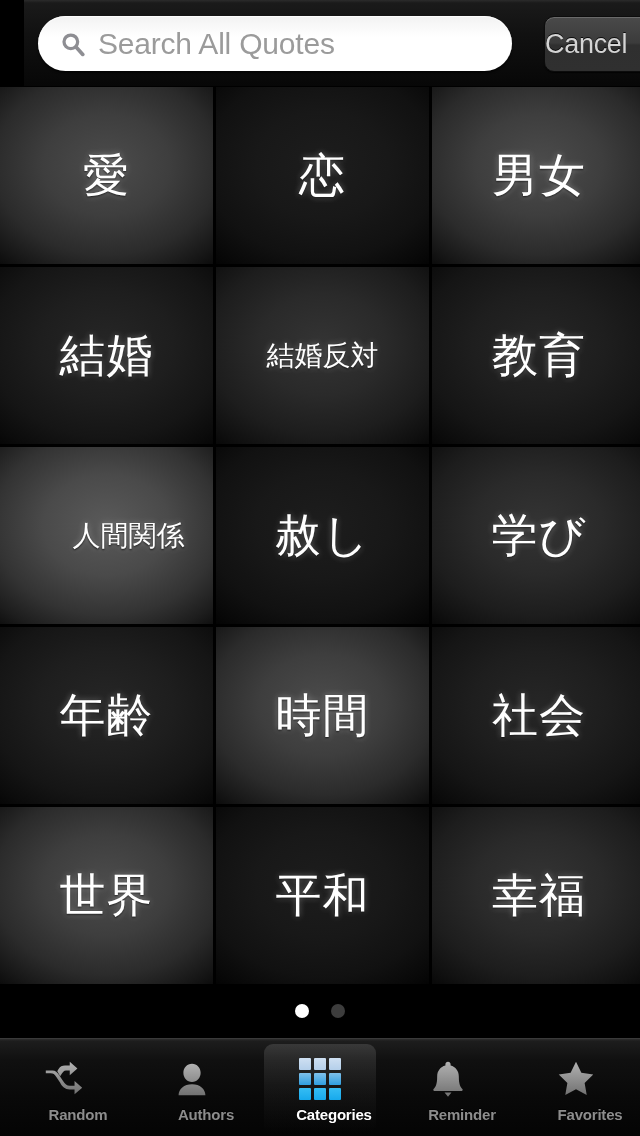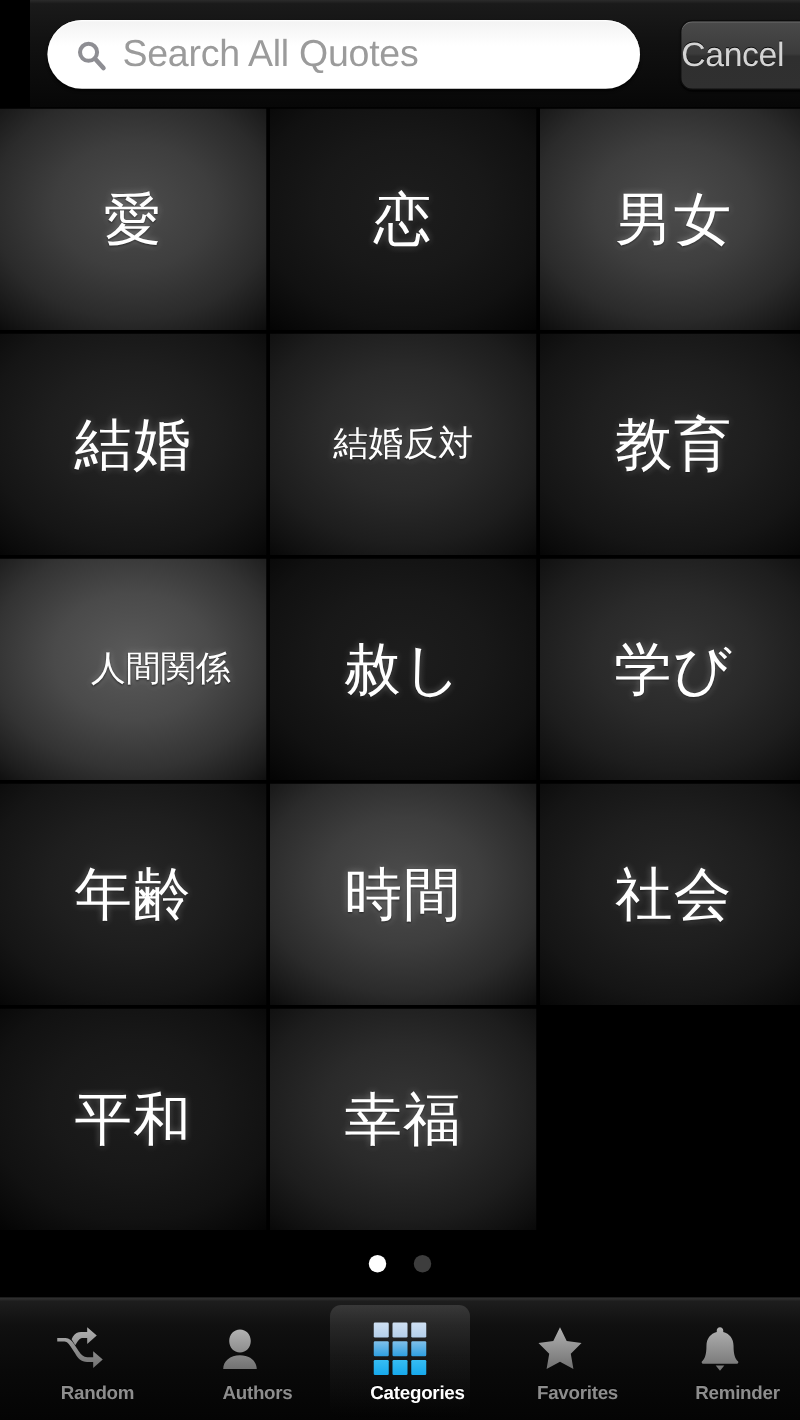--- a/index.html
+++ b/index.html
@@ -208,20 +208,23 @@
       </div>
       <div class="tile b-dark">
         <span class="tile-label">年齢</span>
       </div>
       <div class="tile b-mid">
         <span class="tile-label">時間</span>
       </div>
       <div class="tile b-dark">
         <span class="tile-label">社会</span>
       </div>
+      <div class="tile b-mid">
+        <span class="tile-label">世界</span>
+      </div>
       <div class="tile b-darker">
         <span class="tile-label">平和</span>
       </div>
       <div class="tile b-dim">
         <span class="tile-label">幸福</span>
       </div>
     </div>
 
   <div id="page-dots">
       <span class="dot active"></span>
@@ -271,39 +274,39 @@
             <i class="gi-r3"></i>
             <i class="gi-r3"></i>
           </span>
         </div>
         <div class="tab-label">Categories</div>
       </div>
       <div class="tab">
         <div class="tab-icon">
           <svg viewBox="0 0 48 48" width="46" height="46">
             <defs>
+              <linearGradient id="g_bell-icon" x1="0" y1="0" x2="0" y2="1">
+                <stop offset="0%" stop-color="#b2b2b2"></stop>
+                <stop offset="100%" stop-color="#717171"></stop>
+              </linearGradient>
+            </defs>
+            <path d="M24 6 c-1.6 0 -2.7 1.2 -2.7 2.6 v1.4 c-5.2 1.3 -8.6 5.7 -8.6 11.4 0 8 -1.6 11 -3.7 13.1 -0.7 0.7 -0.2 2 0.8 2 h28.4 c1 0 1.5 -1.3 0.8 -2 -2.1 -2.1 -3.7 -5.1 -3.7 -13.1 0 -5.7 -3.4 -10.1 -8.6 -11.4 v-1.4 c0 -1.4 -1.1 -2.6 -2.7 -2.6 z M20.4 38 h7.2 l-3.6 4.4 z" fill="url(#g_bell-icon)"></path>
+          </svg>
+        </div>
+        <div class="tab-label">Reminder</div>
+      </div>
+      <div class="tab">
+        <div class="tab-icon">
+          <svg viewBox="0 0 48 48" width="46" height="46">
+            <defs>
               <linearGradient id="g_star-icon" x1="0" y1="0" x2="0" y2="1">
                 <stop offset="0%" stop-color="#b2b2b2"></stop>
                 <stop offset="100%" stop-color="#717171"></stop>
               </linearGradient>
             </defs>
             <path d="M24 6 l5.6 11.6 12.4 1.7 -9 8.9 2.2 12.6 -11.2 -6 -11.2 6 2.2 -12.6 -9 -8.9 12.4 -1.7 z" fill="url(#g_star-icon)"></path>
           </svg>
         </div>
         <div class="tab-label">Favorites</div>
       </div>
-      <div class="tab">
-        <div class="tab-icon">
-          <svg viewBox="0 0 48 48" width="46" height="46">
-            <defs>
-              <linearGradient id="g_bell-icon" x1="0" y1="0" x2="0" y2="1">
-                <stop offset="0%" stop-color="#b2b2b2"></stop>
-                <stop offset="100%" stop-color="#717171"></stop>
-              </linearGradient>
-            </defs>
-            <path d="M24 6 c-1.6 0 -2.7 1.2 -2.7 2.6 v1.4 c-5.2 1.3 -8.6 5.7 -8.6 11.4 0 8 -1.6 11 -3.7 13.1 -0.7 0.7 -0.2 2 0.8 2 h28.4 c1 0 1.5 -1.3 0.8 -2 -2.1 -2.1 -3.7 -5.1 -3.7 -13.1 0 -5.7 -3.4 -10.1 -8.6 -11.4 v-1.4 c0 -1.4 -1.1 -2.6 -2.7 -2.6 z M20.4 38 h7.2 l-3.6 4.4 z" fill="url(#g_bell-icon)"></path>
-          </svg>
-        </div>
-        <div class="tab-label">Reminder</div>
-      </div>
     </div>
 
 </div>
 
 </body></html>

